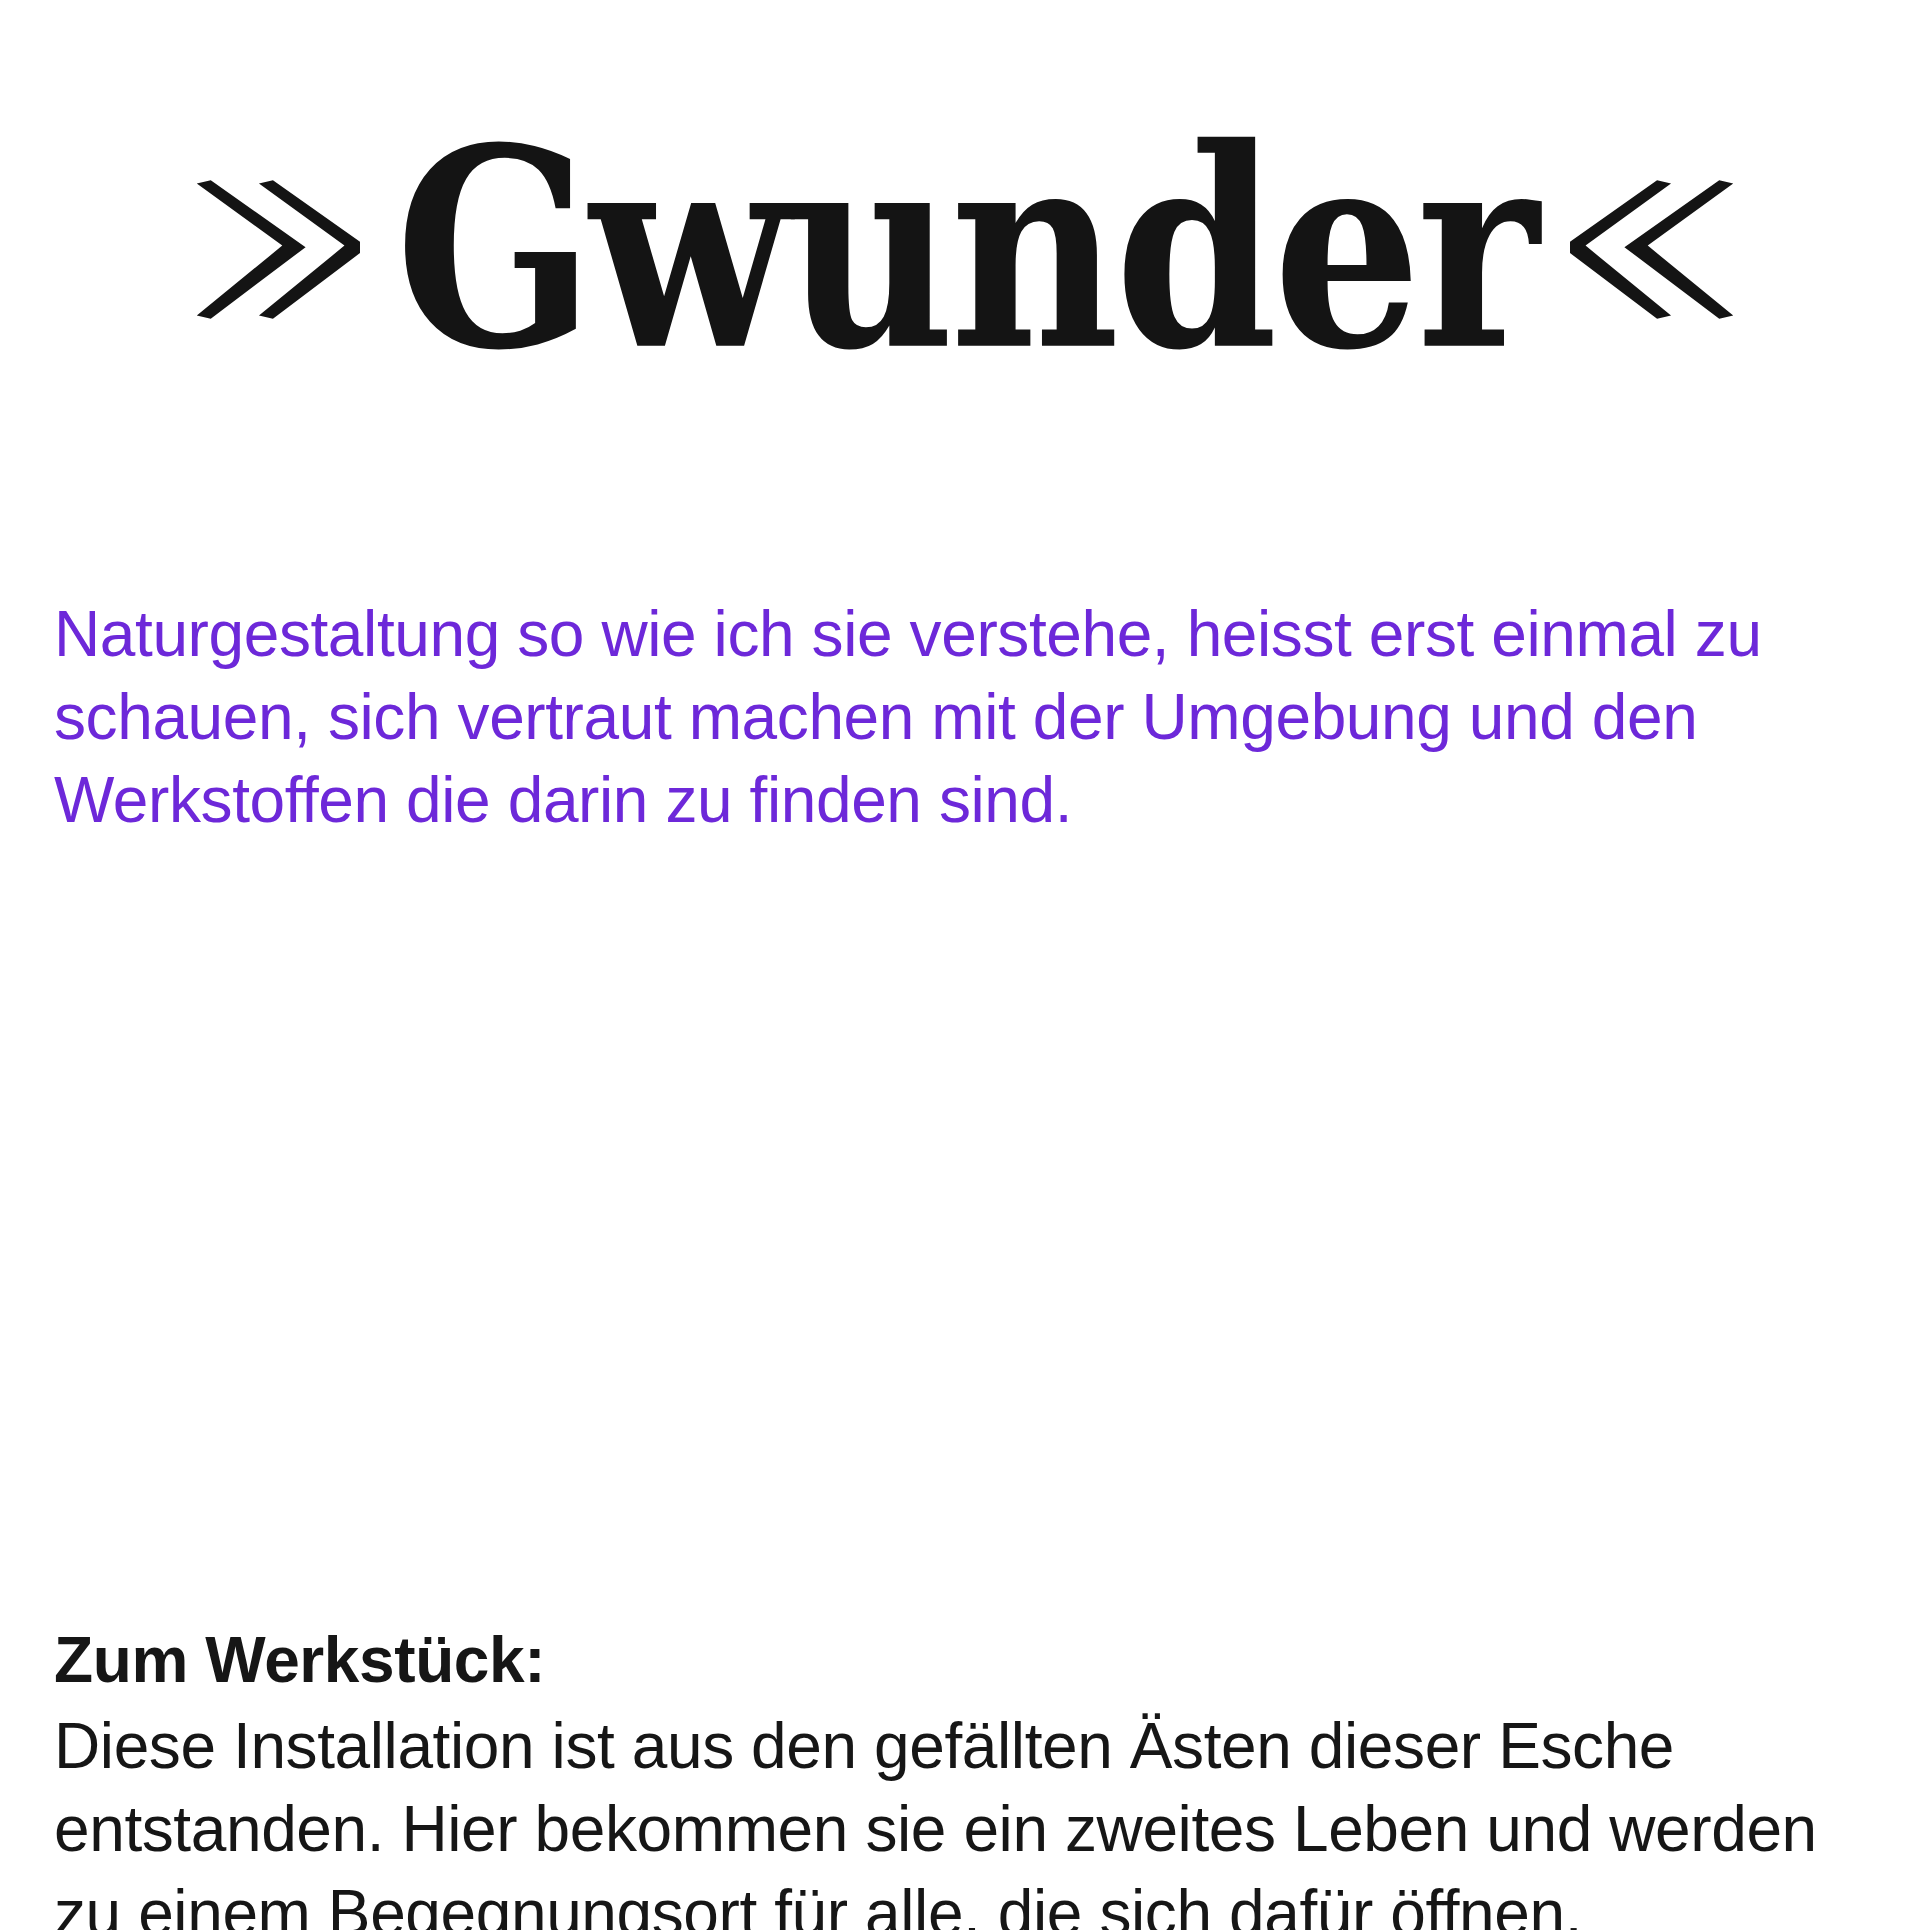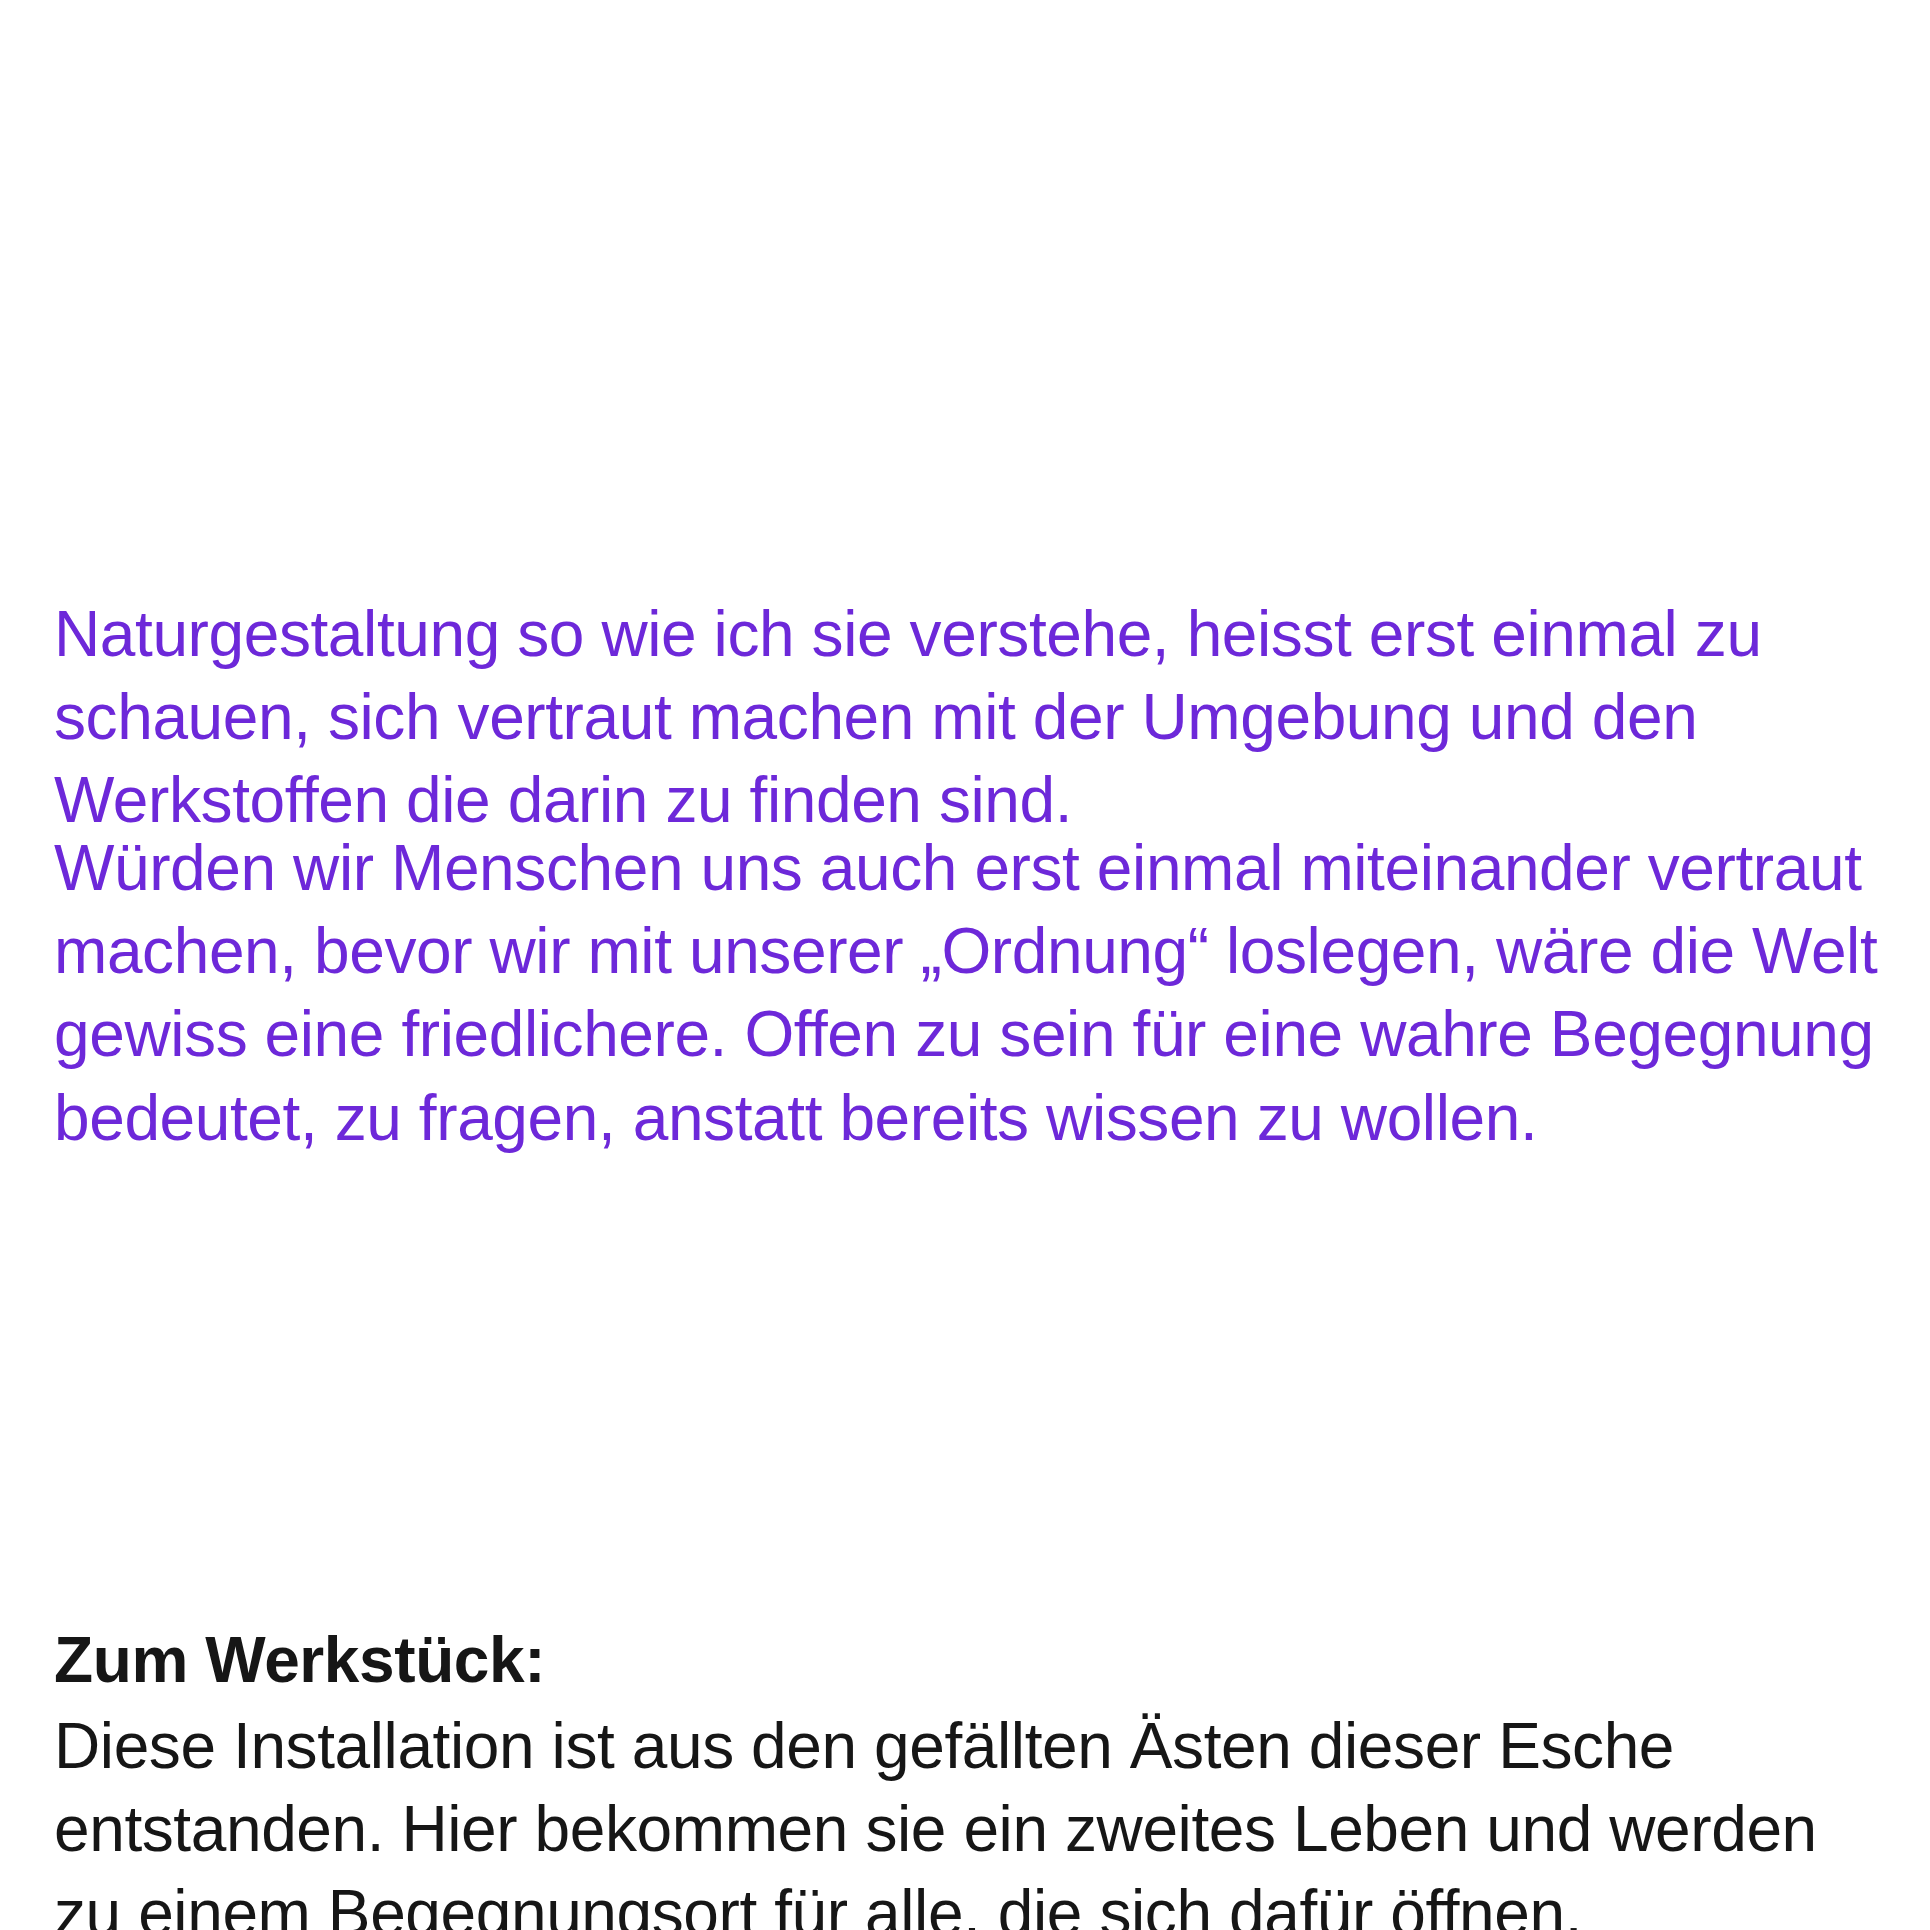--- a/index.html
+++ b/index.html
@@ -91,24 +91,42 @@
   }
   .bottom-body {
     font-weight: 400;
   }
 </style>
 </head>
 <body>
 
 <div class="page">
 
+  <div class="title-row">
+
+    <span class="chev">
+      <svg width="171" height="195" viewBox="0 0 220 250" aria-hidden="true">
+        <path d="M10 40 L120 120 L10 210 L28 214 L150 122 L28 36 Z" fill="#141414"></path>
+        <path d="M90 40 L200 120 L90 210 L108 214 L230 122 L108 36 Z" fill="#141414"></path>
+      </svg>
+    </span>
+
+    <div class="title-word">Gwunder</div>
+
+    <span class="chev">
+      <svg width="171" height="195" viewBox="0 0 220 250" aria-hidden="true">
+        <path d="M210 40 L100 120 L210 210 L192 214 L70 122 L192 36 Z" fill="#141414"></path>
+        <path d="M130 40 L20 120 L130 210 L112 214 L-10 122 L112 36 Z" fill="#141414"></path>
+      </svg>
+    </span>
+
+  </div>
 
   <p class="body-text" id="para1">Naturgestaltung so wie ich sie verstehe, heisst erst einmal zu schauen, sich vertraut machen mit der Umgebung und den Werkstoffen die darin zu finden sind.</p>
 
-  <p class="body-text" id="para2">Würden wir Menschen uns auch erst einmal miteinander vertraut machen, bevor wir mit unserer „Ordnung“ loslegen, wäre die Welt gewiss eine friedlichere. Offen zu sein für eine wahre Begegnung bedeutet, zu fragen, anstatt bereits wissen zu wollen.</p>
 
   <div class="bottom-block">
     <div class="bottom-heading">Zum Werkstück:</div>
     <div class="bottom-body">Diese Installation ist aus den gefällten Ästen dieser Esche entstanden. Hier bekommen sie ein zweites Leben und werden zu einem Begegnungsort für alle, die sich dafür öffnen.</div>
   </div>
 
 </div>
 
 
 </body></html>

